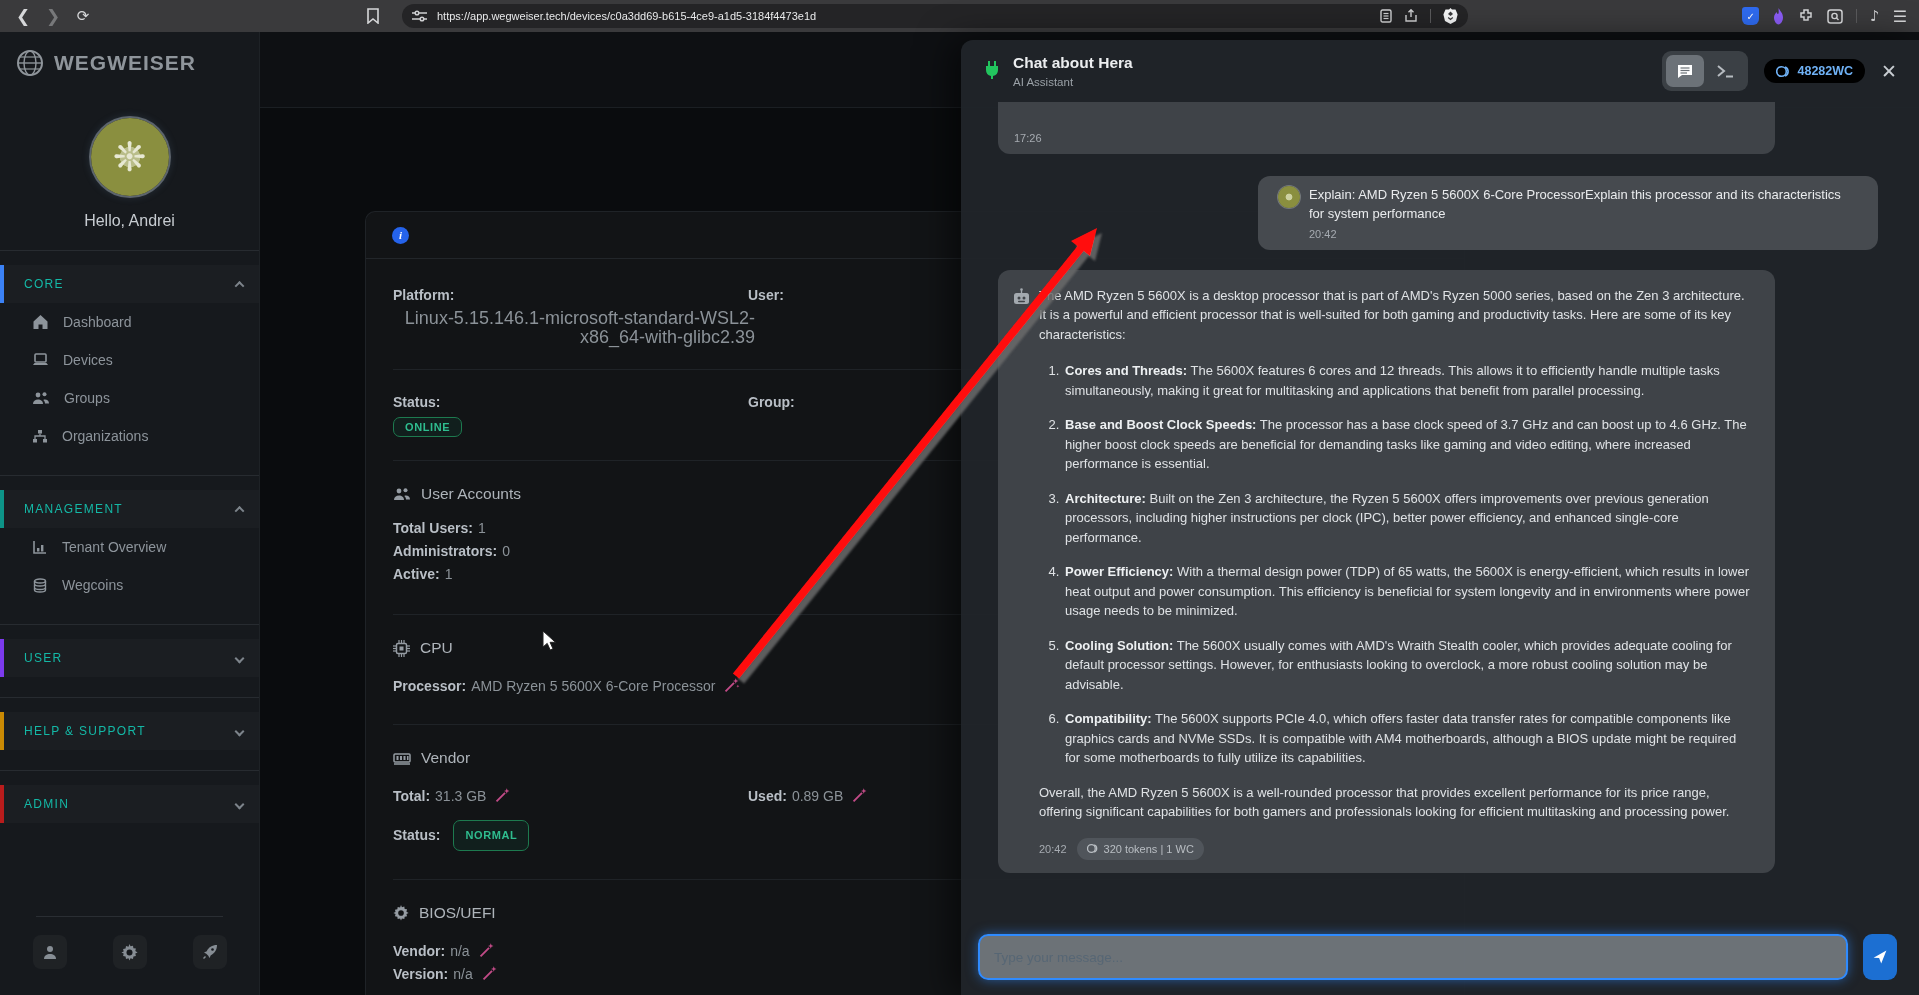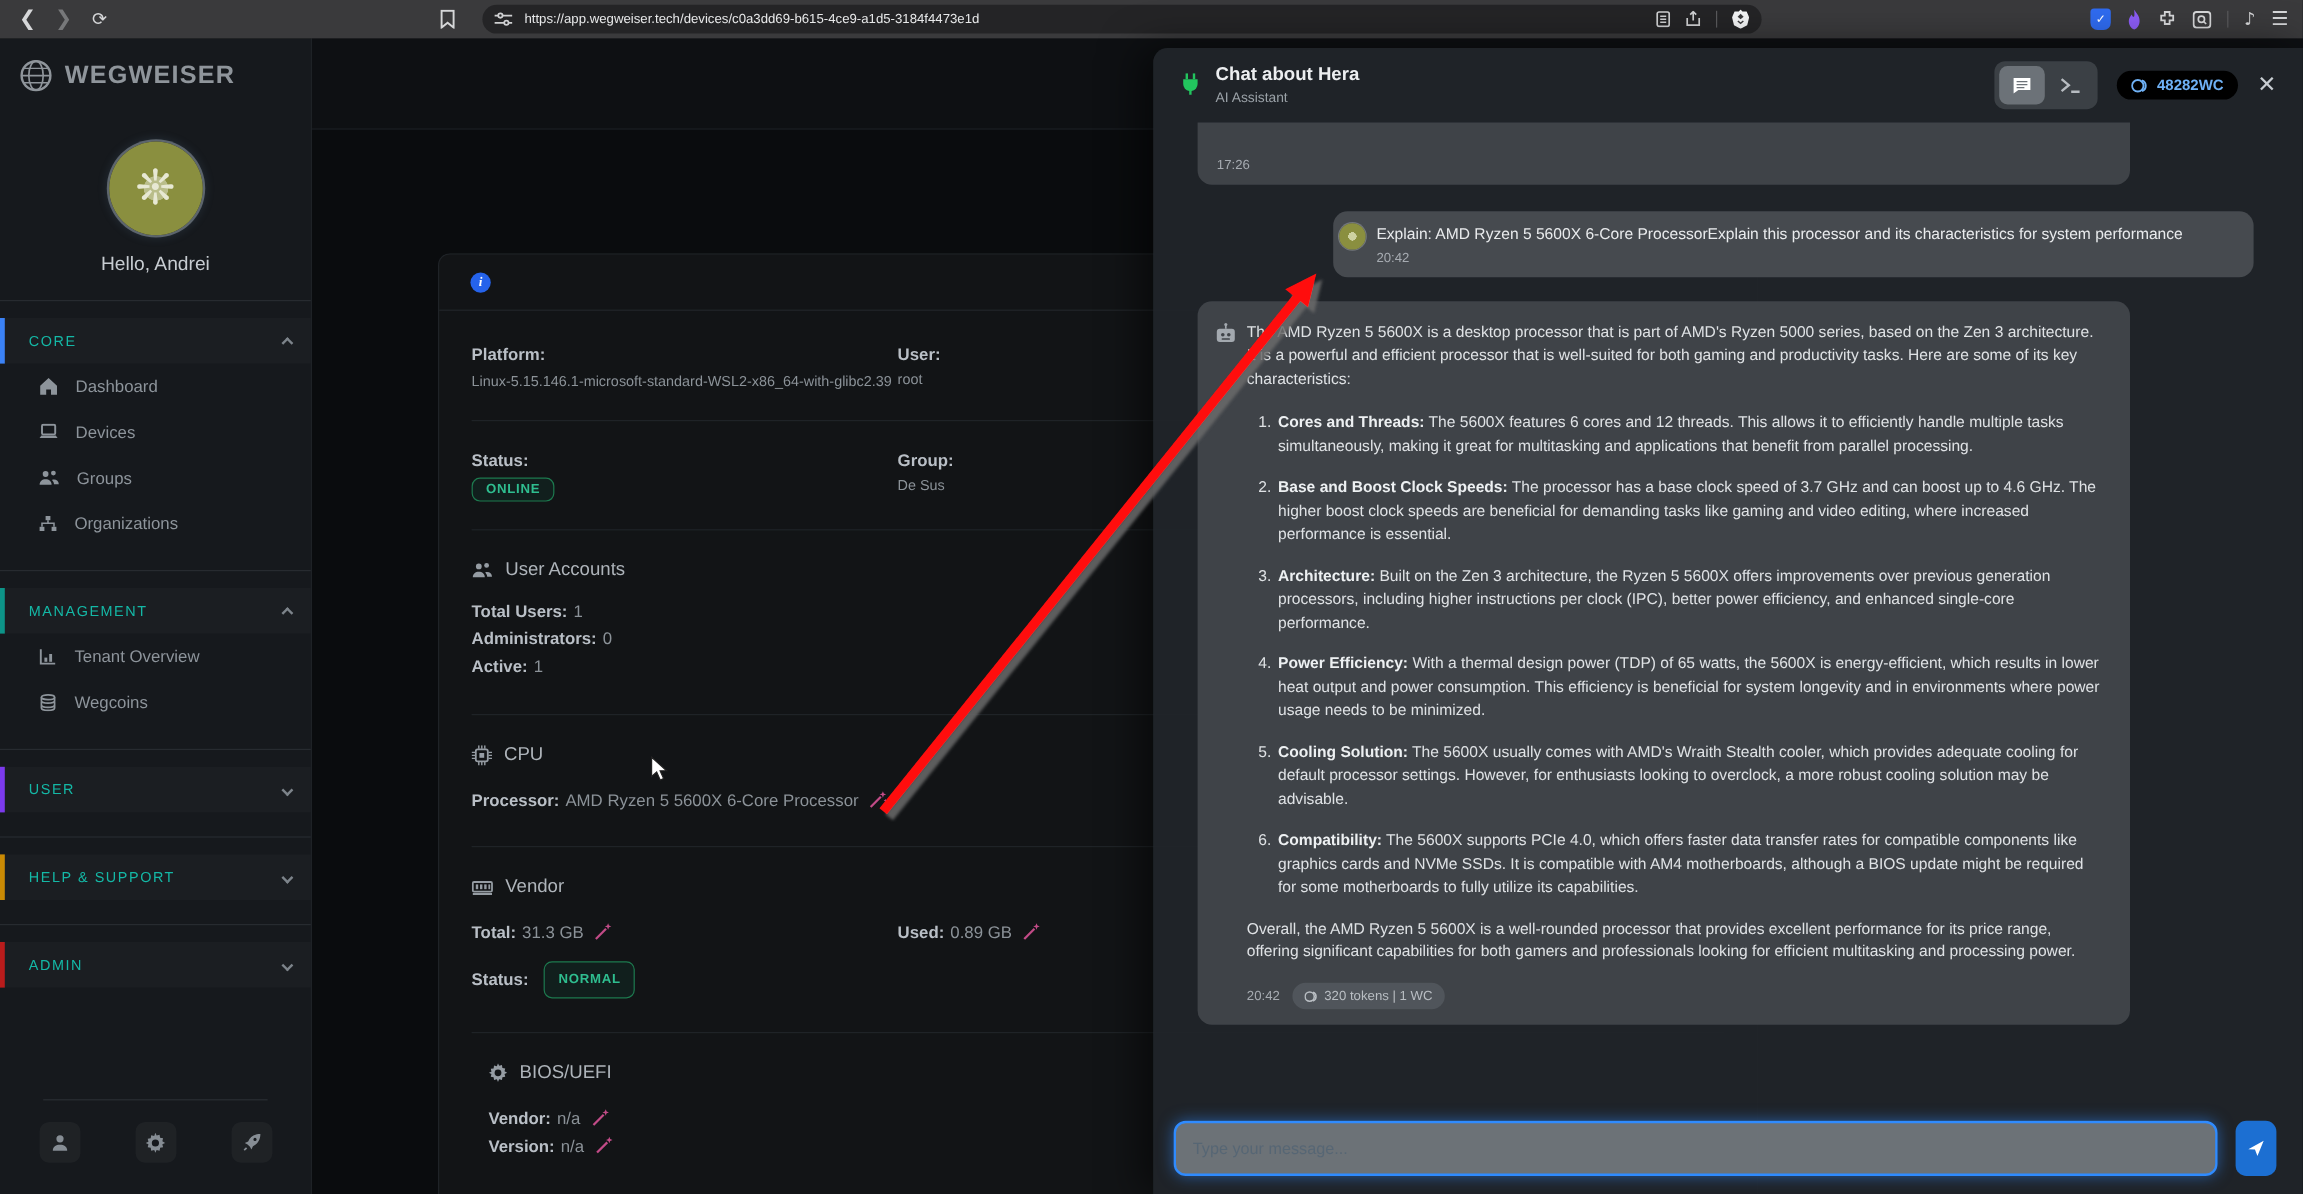--- a/index.html
+++ b/index.html
@@ -51,21 +51,21 @@
   
   .main-bg { position:absolute; top:32px; left:260px; right:0; bottom:0; background:#0a0c0e; }
   .top-band { position:absolute; top:32px; left:260px; right:0; height:76px; background:#0e1013; border-bottom:1px solid #1b1f23; }
   .card { position:absolute; top:211px; left:365px; width:1100px; height:784px;
     background:#121416; border:1px solid #1f2327; border-bottom:none; border-radius:10px 10px 0 0; }
   .card-head { height:47px; border-bottom:1px solid #22262a; display:flex; align-items:center; padding-left:26px; }
   .info-ic { width:17px; height:17px; border-radius:50%; background:#2563eb; color:#fff; font-size:11px; font-weight:bold;
     font-family:"Liberation Serif","DejaVu Serif",serif; display:flex; align-items:center; justify-content:center; font-style:italic; }
   .card-body { padding:0 27px; }
   .lbl { color:#b9bfc6; font-size:14px; font-weight:bold; }
-  .val { color:#8b9298; font-size:12px; }
+  .val { color:#8b9298; font-size:18px;text-align:right; }
   .grid2 { display:grid; grid-template-columns:355px 1fr; }
   .hr { border-top:1px solid #1f2327; }
   .pill { display:inline-block; border:1px solid #1d7a4f; color:#2fbd8f; background:rgba(16,185,129,.07);
     font-size:11px; font-weight:bold; letter-spacing:.6px; border-radius:7px; padding:3px 11px; }
   .sec-title { display:flex; align-items:center; gap:10px; color:#aeb4ba; font-size:15.5px; }
   .sec-title svg { color:#959ca3; }
   .kv { color:#8b9298; font-size:14px; line-height:23px; }
   .kv b, .kv .lbl { margin-right:5px; }
   .wand { display:inline-block; vertical-align:-3px; margin-left:8px; color:#c24b87; }
 
@@ -83,21 +83,21 @@
   .tg-btn.active { background:#6c7278; color:#fff; }
   .coin-badge { background:#000000; border-radius:999px; padding:5px 12px; display:flex; align-items:center; gap:6px;
     color:#6fb1f5; font-size:12.5px; font-weight:bold; }
   .close-x { color:#c8cdd2; font-size:19px; line-height:1; }
   .msgs { flex:1; overflow:hidden; padding:0 41px 0 37px; display:flex; flex-direction:column; }
   .bubble { border-radius:12px; background:#3f4348; }
   .partial { width:777px; height:106px; margin-top:-54px; position:relative; flex:none; }
   .partial .time { position:absolute; left:16px; bottom:10px; }
   .time { color:#a6abb1; font-size:11px; }
   .user-row { display:flex; justify-content:flex-end; margin-top:22px; flex:none; }
-  .user-bubble { width:767px; background:#464a4f; border-radius:12px; padding:10px 5px; display:flex; gap:9px; }
+  .user-bubble { width:620px; background:#464a4f; border-radius:12px; padding:10px 20px; display:flex; gap:9px; }
   .avatar-sm { width:22px; height:22px; flex:none; border-radius:50%;
     background:radial-gradient(circle at 50% 50%, #cdd1a0 0 22%, #8a8f3f 23% 100%);
     box-shadow:0 0 0 1px rgba(220,225,230,.3); }
   .user-text { color:#e9ebed; font-size:13px; line-height:1.45; }
   .ai-row { margin-top:20px; flex:none; }
   .ai-bubble { width:777px; background:#3f4348; border-radius:12px; padding:16px 20px 13px 14px; display:flex; gap:8px; }
   .ai-avatar { flex:none; color:#a3a9af; margin-top:2px; }
   .ai-content { color:#dfe2e5; font-size:13px; line-height:1.5; }
   .ai-content b { color:#edf0f2; }
   .ai-content ol { margin:17px 0 0 24px; }
@@ -414,21 +414,21 @@
               </svg></span></div>
       </div>
       <div class="kv" style="margin-top:12px; display:flex; align-items:center; gap:8px;">
         <span class="lbl">Status:</span>
         <span class="pill">NORMAL</span>
       </div>
     </div>
 
     <div class="hr" style="margin-top:28px;"></div>
 
-    <div style="margin-top:24px;margin-left:14px;">
+    <div style="margin-top:24px;">
       <div class="sec-title">
         <svg class="ic" width="16" height="16" viewBox="0 0 17 17">
             <path d="M8.5 0l1 2.3 2.5-.6 .4 2.5 2.5.4-.6 2.5L16.6 8.5l-2.3 1 .6 2.5-2.5.4-.4 2.5-2.5-.6-1 2.3-1-2.3-2.5.6-.4-2.5-2.5-.4.6-2.5L.4 8.5l2.3-1-.6-2.5 2.5-.4.4-2.5 2.5.6z" fill="currentColor"></path>
             <circle cx="8.5" cy="8.5" r="3" fill="#121416"></circle>
           </svg>
         <span>BIOS/UEFI</span>
       </div>
       <div class="kv" style="margin-top:18px;"><span class="lbl">Vendor:</span><span>n/a</span><span class="wand"><svg class="ic" width="17" height="17" viewBox="0 0 20 20">
               <line x1="3" y1="17" x2="13" y2="7" stroke="currentColor" stroke-width="2.2"></line>
               <path d="M15 1.5l.9 2.3 2.3.9-2.3.9-.9 2.3-.9-2.3-2.3-.9 2.3-.9z" fill="currentColor"></path>

